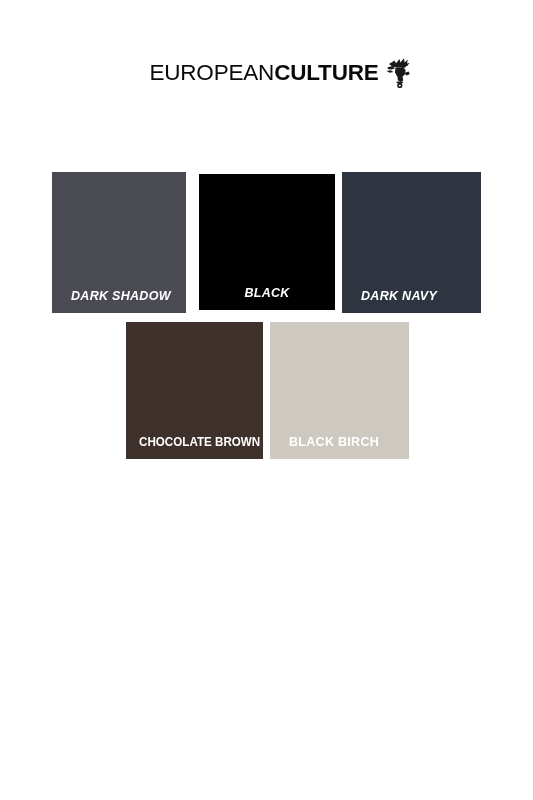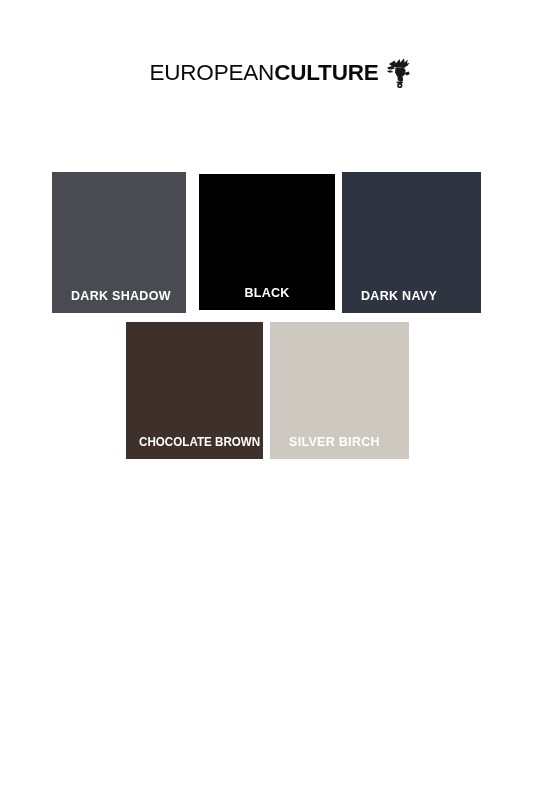--- a/index.html
+++ b/index.html
@@ -135,21 +135,21 @@
           <path d="M11.6 28.2 L16.2 28.2 L15.6 29.4 L12.2 29.4 Z"></path>
         </g>
       </svg>
     </span>
   </div>
 
 </div>
 
 <div class="palette">
 
-  <div class="swatch-row" style="height:141px;">
+  <div class="swatch-row" style="height:141px;font-style:italic;">
 
     <div class="swatch" style="left:52px; top:0px; width:134px; height:141px; background:#4A4A52;">
       <div class="swatch-label align-left">DARK SHADOW</div>
     </div>
 
     <div class="swatch" style="left:199px; top:2px; width:136px; height:136px; background:#000000;">
       <div class="swatch-label align-center">BLACK</div>
     </div>
 
     <div class="swatch" style="left:342px; top:0px; width:139px; height:141px; background:#2E3440;">
@@ -157,17 +157,17 @@
     </div>
   </div>
 
   <div class="swatch-row" style="height:137px; margin-top:9px;">
 
     <div class="swatch" style="left:126px; top:0px; width:137px; height:137px; background:#3E302B;">
       <div class="swatch-label align-left condensed">CHOCOLATE BROWN</div>
     </div>
 
     <div class="swatch" style="left:270px; top:0px; width:139px; height:137px; background:#CDC9C1;">
-      <div class="swatch-label align-left">SILVER BIRCH</div>
+      <div class="swatch-label align-left">BLACK BIRCH</div>
     </div>
   </div>
 
 </div>
 
 </body></html>

